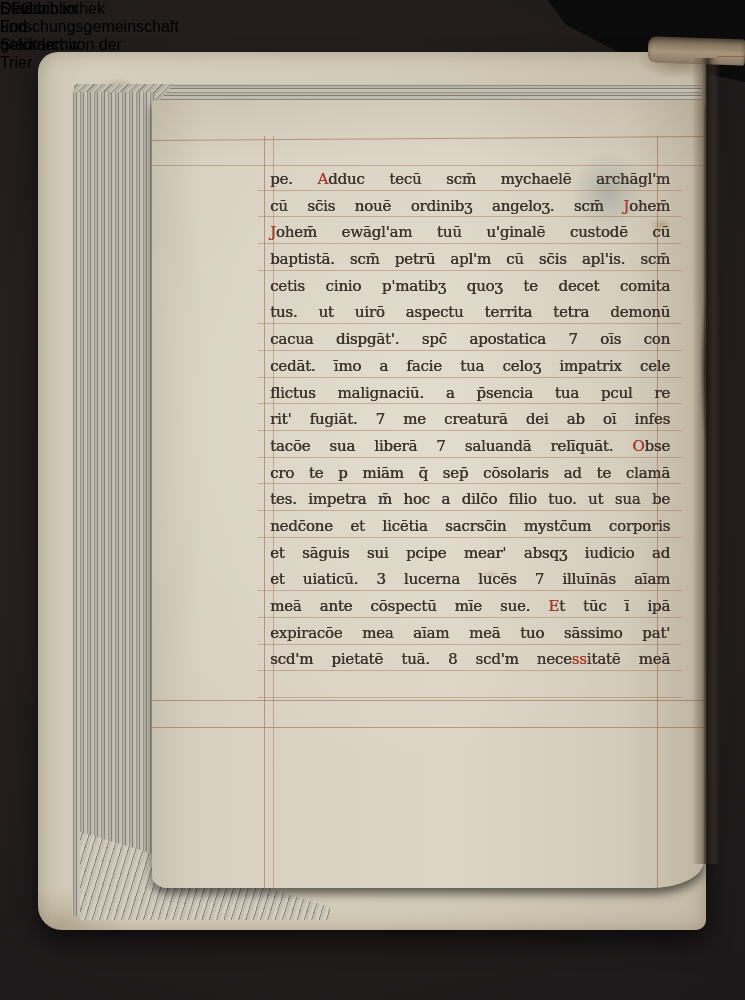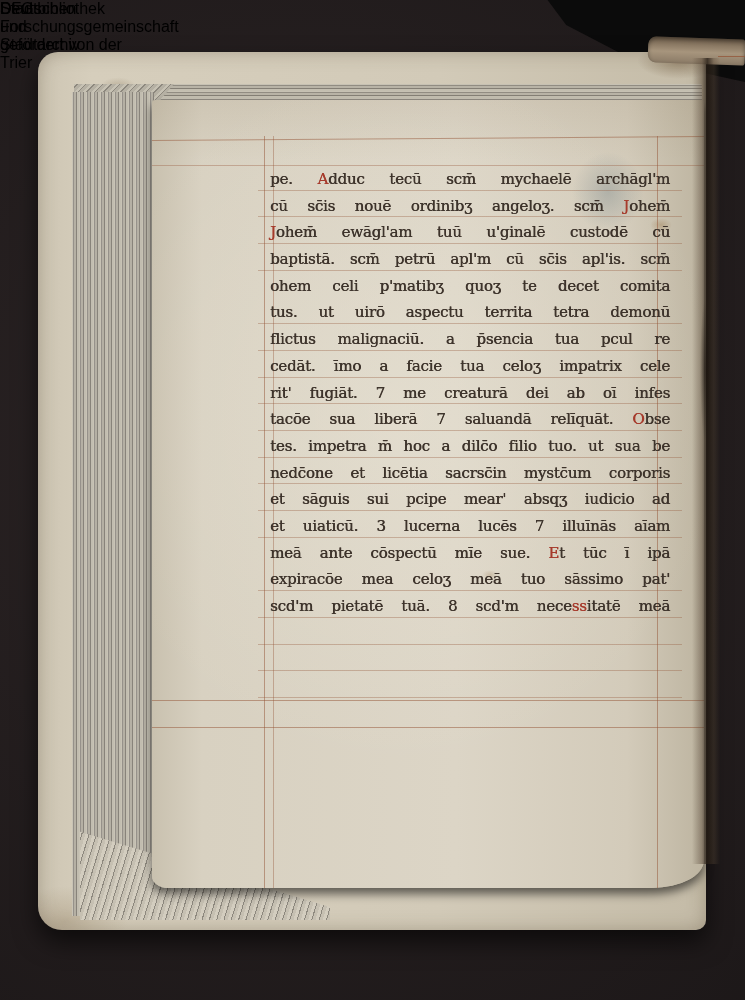--- a/index.html
+++ b/index.html
@@ -133,32 +133,34 @@
   <div class="abs rule rh b2"></div>
   <div class="abs rule rv l1"></div>
   <div class="abs rule rv l2"></div>
   <div class="abs rule rv r1"></div>
 
   <div class="abs textblock">
       <div class="ms-line"><span>pe. </span><span class="rubric">A</span><span>dduc tecū scm̄ mychaelē archāgl'm</span></div>
       <div class="ms-line"><span>cū sc̄is nouē ordinibʒ angeloʒ. scm̄ </span><span class="rubric">J</span><span>ohem̄</span></div>
       <div class="ms-line"><span class="rubric">J</span><span>ohem̄ ewāgl'am tuū u'ginalē custodē cū</span></div>
       <div class="ms-line"><span>baptistā. scm̄ petrū apl'm cū sc̄is apl'is. scm̄</span></div>
-      <div class="ms-line"><span>ohem celi p'matibʒ quoʒ te decet comita</span></div>
+      <div class="ms-line"><span>cetis cinio p'matibʒ quoʒ te decet comita</span></div>
       <div class="ms-line"><span>tus. ut uirō aspectu territa tetra demonū</span></div>
+      <div class="ms-line"><span>cacua dispgāt'. spc̄ apostatica 7 oīs con</span></div>
+      <div class="ms-line"><span>cedāt. īmo a facie tua celoʒ impatrix cele</span></div>
       <div class="ms-line"><span>flictus malignaciū. a p̄sencia tua pcul re</span></div>
-      <div class="ms-line"><span>cedāt. īmo a facie tua celoʒ impatrix cele</span></div>
       <div class="ms-line"><span>rit' fugiāt. 7 me creaturā dei ab oī infes</span></div>
       <div class="ms-line"><span>tacōe sua liberā 7 saluandā relīquāt. </span><span class="rubric">O</span><span>bse</span></div>
+      <div class="ms-line"><span>cro te p miām q̄ sep̄ cōsolaris ad te clamā</span></div>
       <div class="ms-line"><span>tes. impetra m̄ hoc a dilc̄o filio tuo. ut sua be</span></div>
       <div class="ms-line"><span>nedc̄one et licētia sacrsc̄in mystc̄um corporis</span></div>
       <div class="ms-line"><span>et sāguis sui pcipe mear' absqʒ iudicio ad</span></div>
       <div class="ms-line"><span>et uiaticū. 3 lucerna lucēs 7 illuīnās aīam</span></div>
       <div class="ms-line"><span>meā ante cōspectū mīe sue. </span><span class="rubric">E</span><span>t tūc ī ipā</span></div>
-      <div class="ms-line"><span>expiracōe mea celoʒ meā tuo sāssimo pat'</span></div>
+      <div class="ms-line"><span>expiracōe mea aīam meā tuo sāssimo pat'</span></div>
       <div class="ms-line"><span>scd'm pietatē tuā. 8 scd'm nece</span><span class="rubric">ss</span><span>itatē meā</span></div>
     </div>
 </div>
 
 <div class="abs gutter"></div>
 <div class="abs sliver">
   <div class="abs rule rh sr1"></div>
   <div class="abs rule rh sr2"></div>
 </div>
 

